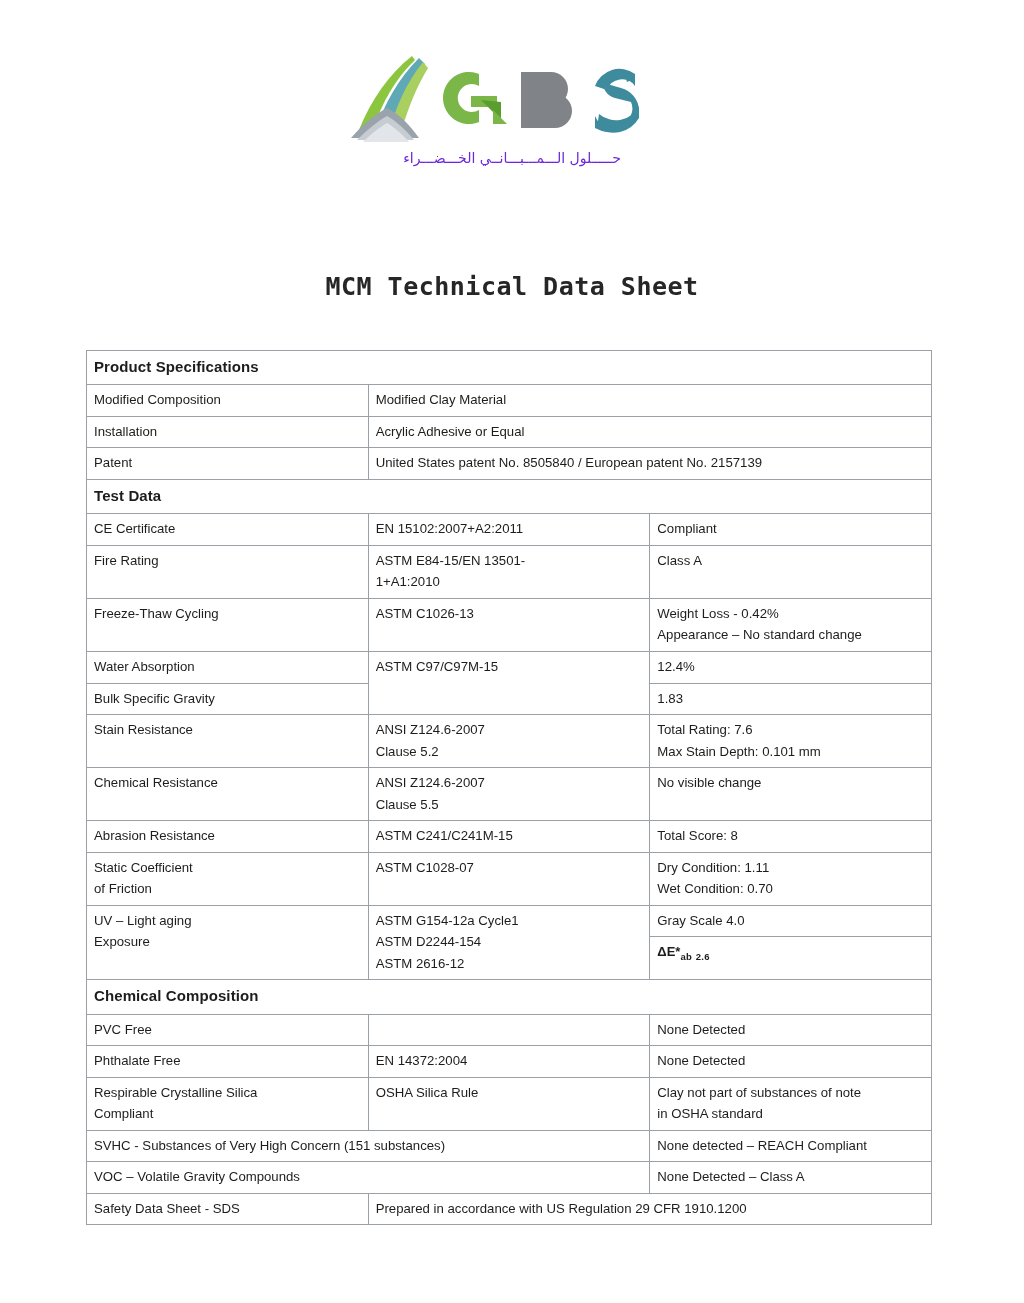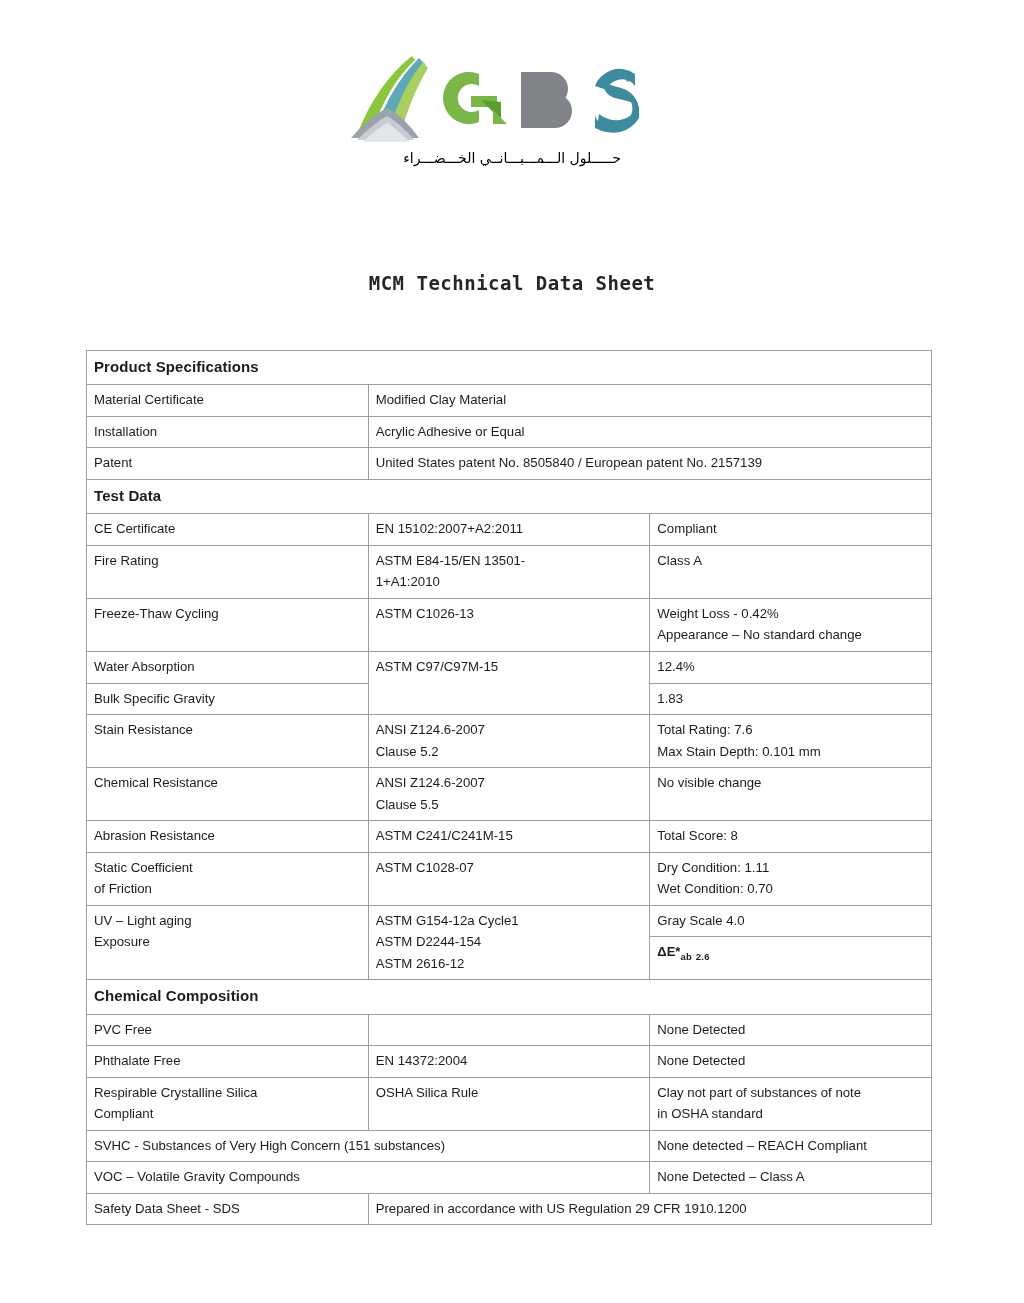--- a/index.html
+++ b/index.html
@@ -42,34 +42,34 @@
     letter-spacing: 1.6px;
     color: #b9bdc0;
     font-weight: 400;
     white-space: nowrap;
   }
   .logo-arabic {
     margin-top: 2px;
     font-family: "DejaVu Sans", sans-serif;
     font-size: 14px;
     letter-spacing: 1px;
-    color: #000000;
+    color: #6d28d9;
     direction: rtl;
     white-space: nowrap;
   }
 
   
   .doc-title {
     position: absolute;
     top: 272px;
     left: 0;
     width: 1024px;
     text-align: center;
     font-family: "DejaVu Sans Mono", monospace;
-    font-size: 19px;
+    font-size: 25px;
     font-weight: bold;
     letter-spacing: 0.5px;
     color: #262626;
   }
 
   
   .tds-wrap {
     position: absolute;
     top: 350px;
     left: 86px;
@@ -153,21 +153,21 @@
 
 <div class="tds-wrap">
 <table class="tds">
   <tbody>
 
   <tr>
     <td class="sec-head" colspan="3">Product Specifications</td>
   </tr>
 
   <tr>
-    <td class="c1">Material Certificate</td>
+    <td class="c1">Modified Composition</td>
     <td colspan="2">Modified Clay Material</td>
   </tr>
   <tr>
     <td class="c1">Installation</td>
     <td colspan="2">Acrylic Adhesive or Equal</td>
   </tr>
   <tr>
     <td class="c1">Patent</td>
     <td colspan="2">United States patent No. 8505840  / European patent No. 2157139</td>
   </tr>

